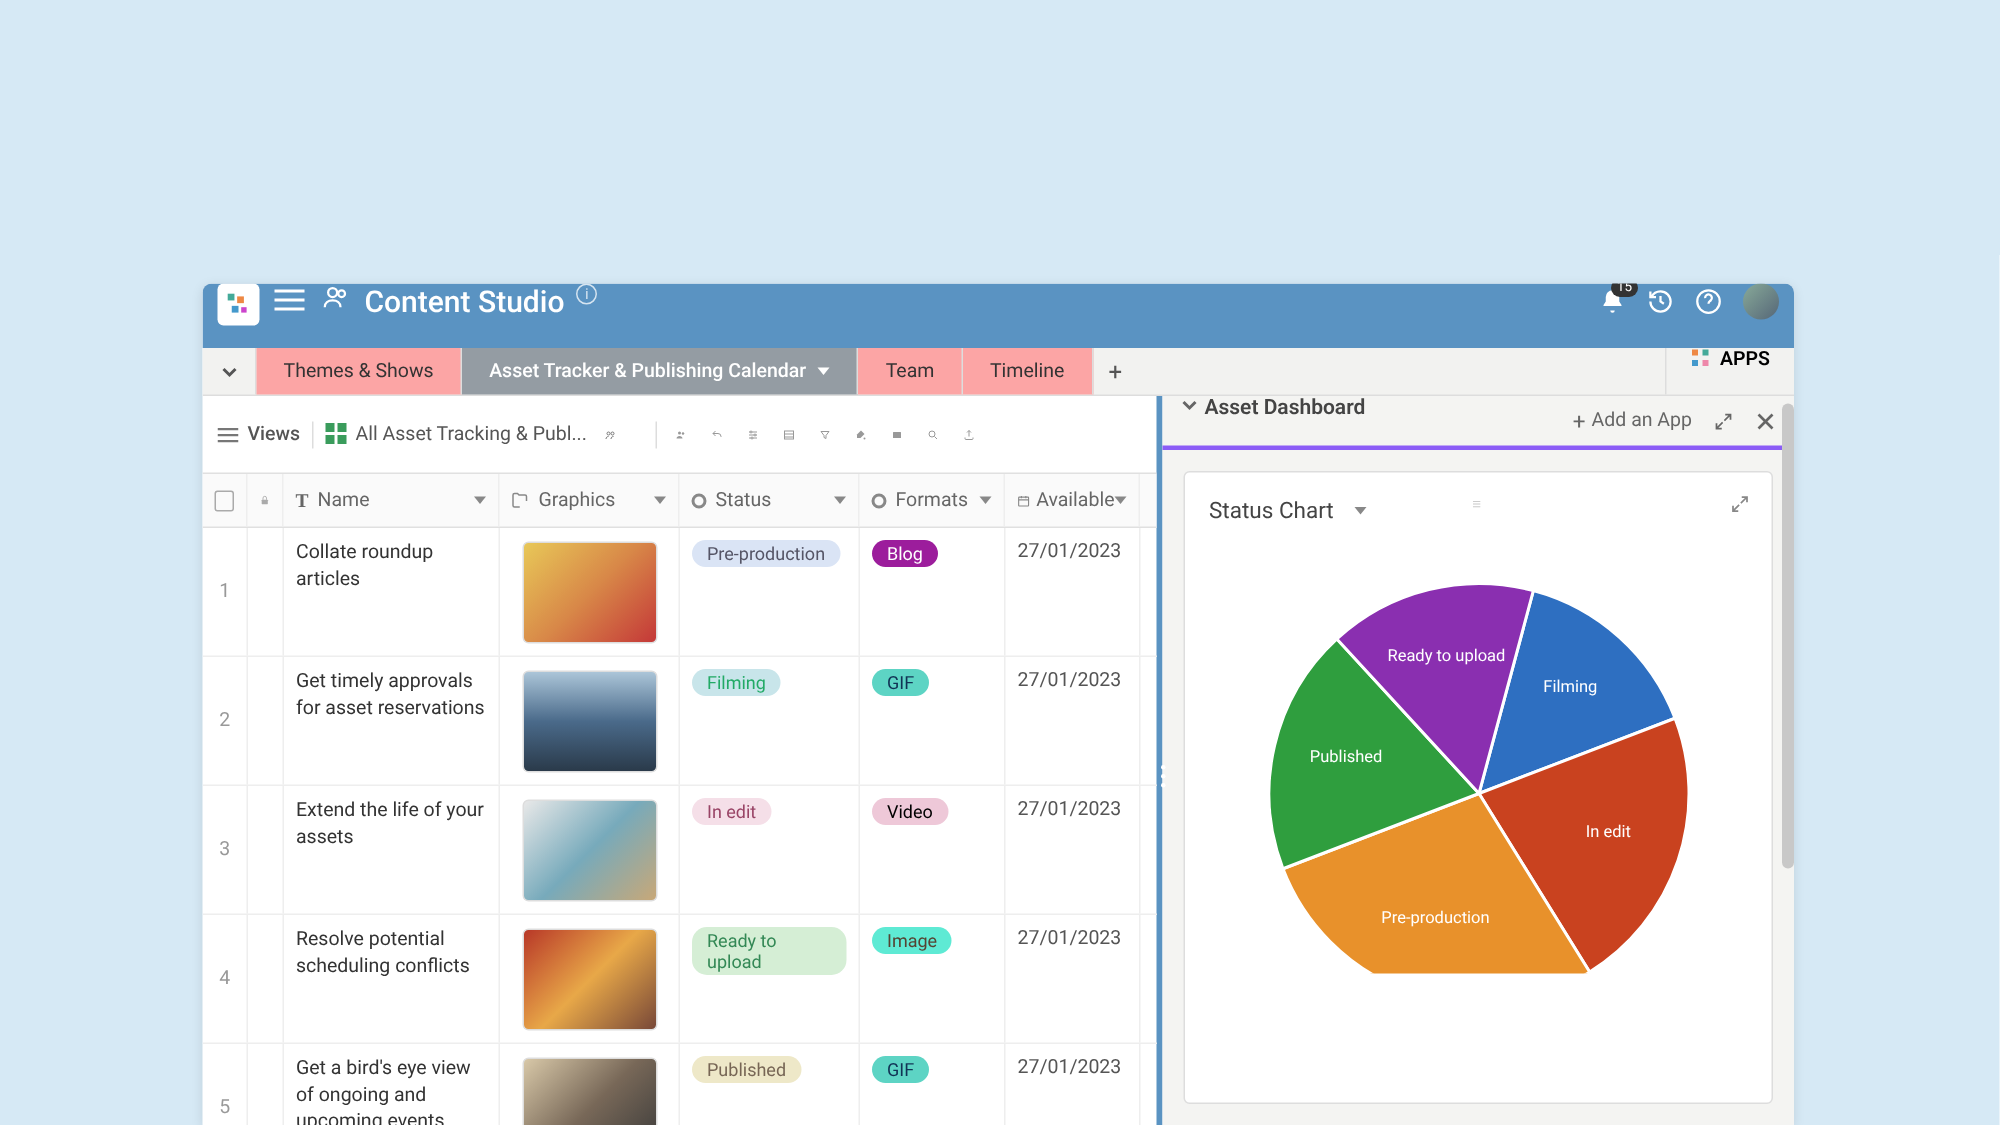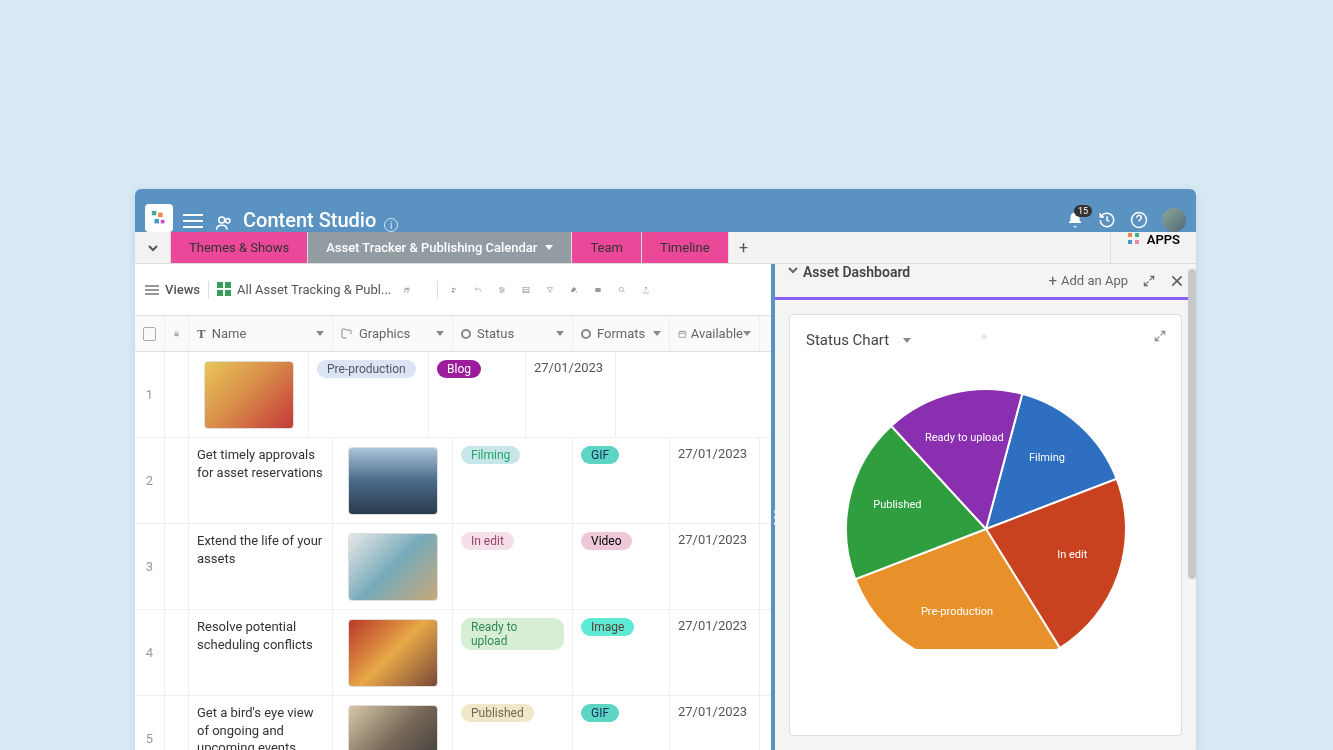--- a/index.html
+++ b/index.html
@@ -1,33 +1,33 @@
 <!DOCTYPE html>
 <html><head>
 <meta charset="utf-8">
 <style>
 *{box-sizing:border-box;margin:0;padding:0;font-family:-apple-system,BlinkMacSystemFont,"Segoe UI",Roboto,sans-serif}
 body{background:#d6e9f5;width:1333px;height:750px;overflow:hidden;position:relative}
 .app-window{position:absolute;left:135px;top:189px;width:1061px;height:561px;background:#fff;border-radius:6px 6px 0 0;overflow:hidden;box-shadow:0 2px 8px rgba(0,0,0,.1)}
-.titlebar{background:#5a93c2;height:43px;display:flex;align-items:flex-end;padding:0 10px;color:#fff}
+.titlebar{background:#5a93c2;height:43px;display:flex;align-items:flex-start;padding:0 10px;color:#fff}
 .logo-box{width:28px;height:28px;background:#fff;border-radius:4px;display:flex;align-items:center;justify-content:center;margin-right:10px}
 .logo-box svg{width:18px;height:18px}
 .hamburger{width:20px;margin-right:12px;cursor:pointer}
 .hamburger div{height:2px;background:#fff;margin:4px 0}
 .users-icon{margin-right:10px}
 .title{font-size:20px;font-weight:500;flex:0 0 auto}
 .info-icon{width:14px;height:14px;border:1.5px solid #d5e4f0;border-radius:50%;display:inline-flex;align-items:center;justify-content:center;font-size:10px;margin-left:8px;color:#d5e4f0}
 .titlebar-right{margin-left:auto;display:flex;align-items:center;gap:14px}
 .bell-wrap{position:relative}
 .bell-badge{position:absolute;top:-6px;right:-8px;background:#333;color:#fff;font-size:9px;padding:1px 4px;border-radius:7px}
 .avatar{width:24px;height:24px;border-radius:50%;background:linear-gradient(135deg,#8a9,#567)}
 .icon-btn{cursor:pointer;display:flex;align-items:center}
 .tabbar{background:#f2f2f0;height:32px;display:flex;align-items:stretch;border-bottom:1px solid #ddd}
 .tab-chevron{width:36px;display:flex;align-items:center;justify-content:center;border-right:1px solid #ddd;cursor:pointer}
-.tab{padding:0 18px;display:flex;align-items:center;font-size:13px;border-right:1px solid #ddd;cursor:pointer;background:#ec4899;color:#333}
+.tab{padding:0 18px;display:flex;align-items:center;font-size:13px;border-right:1px solid #ddd;cursor:pointer;background:#fca5a5;color:#333}
 .tab.active{background:#949ca3;color:#fff;font-weight:500}
 .tab.active .caret{border-top-color:#fff}
 .caret{display:inline-block;width:0;height:0;border-left:4px solid transparent;border-right:4px solid transparent;border-top:5px solid #888;margin-left:8px}
 .tab-add{width:30px;display:flex;align-items:center;justify-content:center;cursor:pointer;font-size:16px;color:#555}
 .apps-btn{margin-left:auto;padding:0 16px;display:flex;font-size:13px;font-weight:600;border-left:1px solid #ddd;cursor:pointer;gap:6px}
 .main{display:flex;height:calc(100% - 75px)}
 .left-pane{width:640px;display:flex;flex-direction:column;border-right:4px solid #5a93c2}
 .toolbar{height:52px;display:flex;align-items:center;padding:0 10px;gap:8px;border-bottom:1px solid #e0e0e0;font-size:13px;color:#555}
 .toolbar .sep{width:1px;height:18px;background:#ddd}
 .toolbar-icon{cursor:pointer;padding:3px;display:flex;color:#777}
@@ -260,20 +260,21 @@
             </svg>
             <span>Available</span>
             <span class="caret"></span>
           </div>
       </div>
 
       <div class="table-body" id="table-body">
           <div class="row">
     <div class="cell cell-num">1</div>
     <div class="cell cell-lock"></div>
+    <div class="cell cell-name">Collate roundup articles</div>
     <div class="cell cell-graphics">
               <div class="thumb" style="background:linear-gradient(135deg,#e8c858,#d88848,#c43838)"></div>
             </div>
     <div class="cell cell-status"><span class="pill" style="background:#dae4f5;color:#556">Pre-production</span></div>
     <div class="cell cell-formats"><span class="pill" style="background:#9c1d9c;color:#fff">Blog</span></div>
     <div class="cell cell-avail">27/01/2023</div>
           </div>
           <div class="row">
     <div class="cell cell-num">2</div>
     <div class="cell cell-lock"></div>

